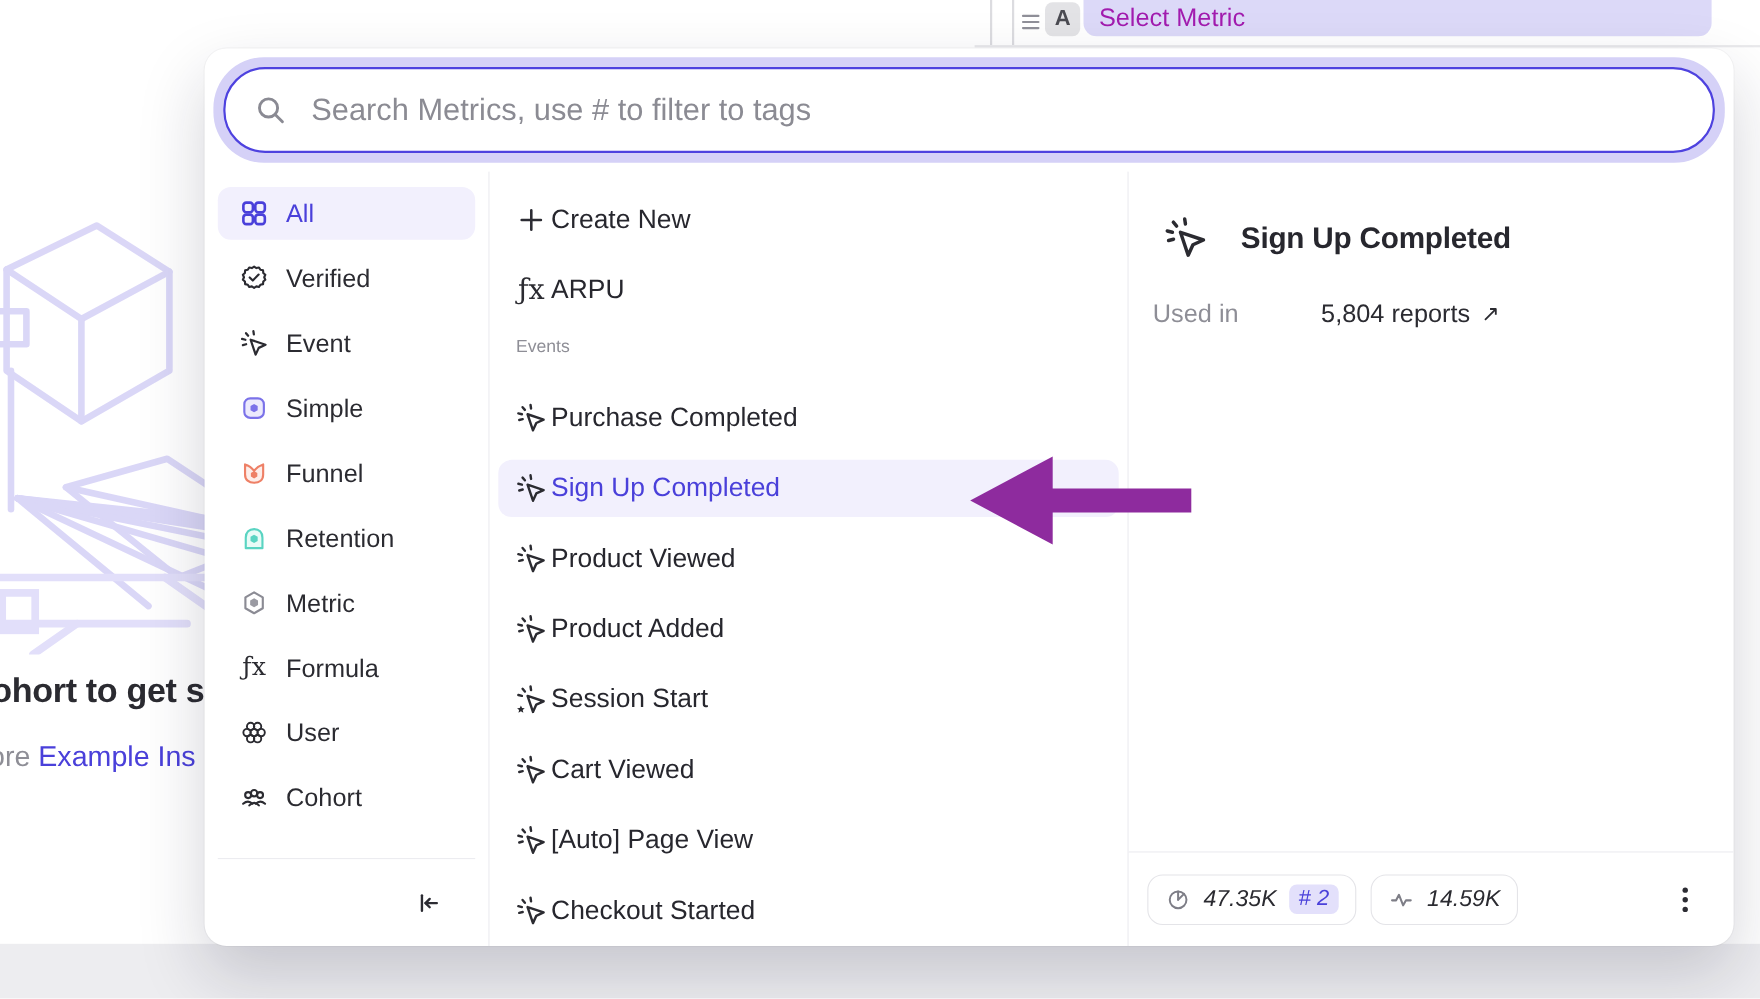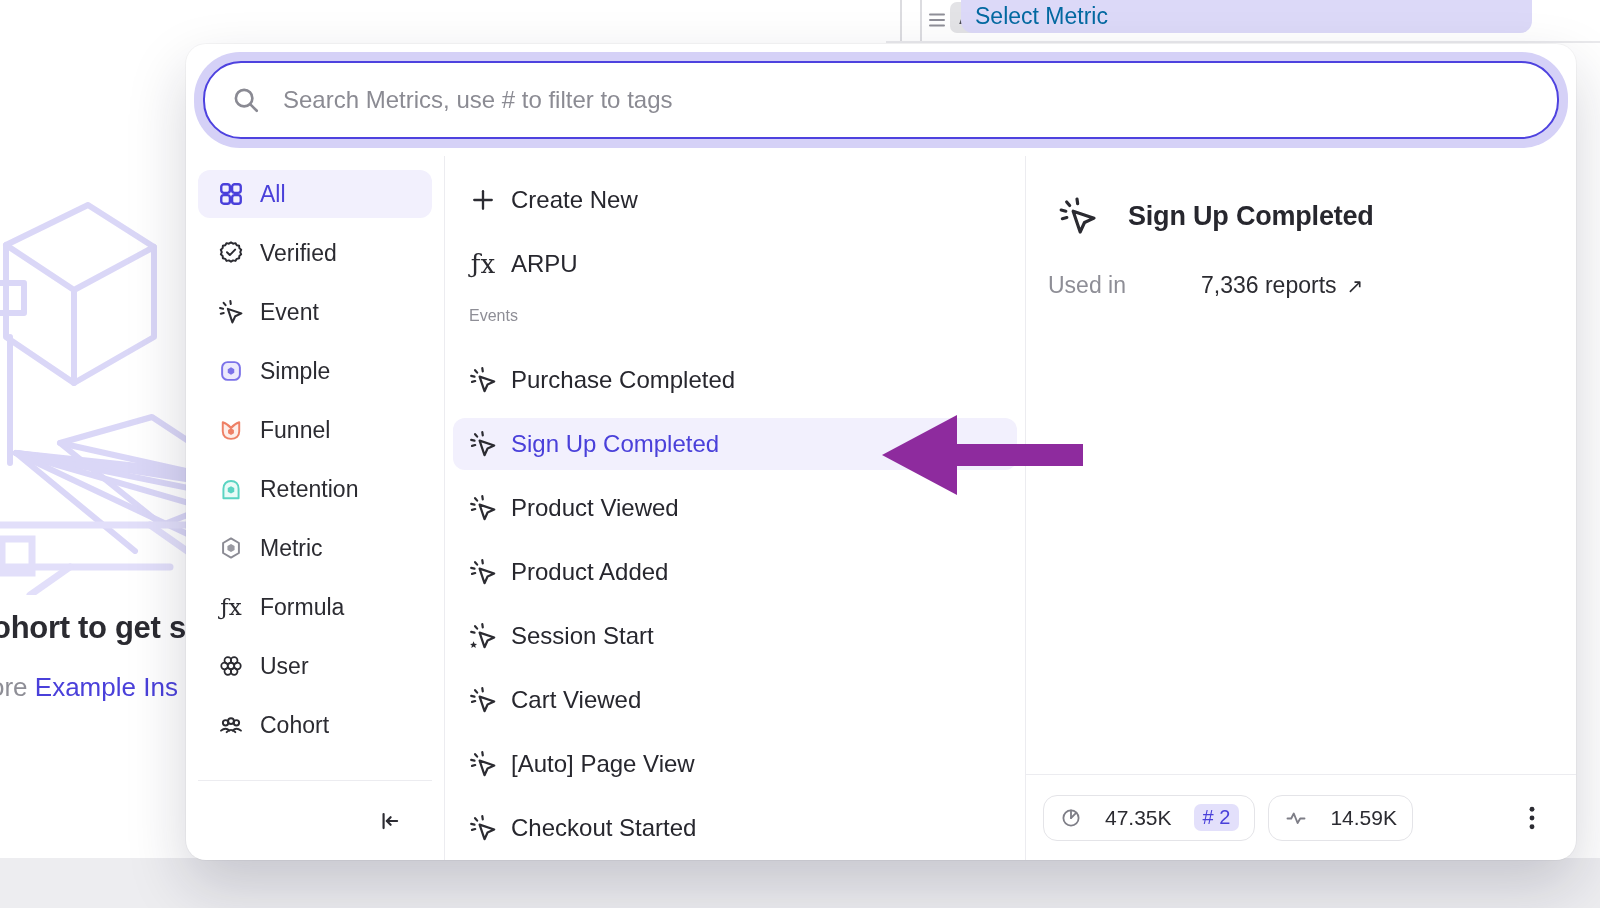--- a/index.html
+++ b/index.html
@@ -13,68 +13,68 @@
   .bg-heading { position:absolute; left:-8px; top:610px; font-size:31px; font-weight:700; color:#2b2b31; letter-spacing:-0.3px; white-space:nowrap; }
   .bg-subline { position:absolute; left:-10px; top:672px; font-size:26px; white-space:nowrap; }
   .bg-subline .gray { color:#8e8e96; }
   .bg-subline .link { color:#4a40da; font-weight:500; cursor:pointer; }
 
   .bg-topbar-vline { position:absolute; top:0; width:2px; height:41px; background:#dcdce0; }
   .bg-topbar-border { position:absolute; left:886px; top:41px; width:714px; height:2px; background:#e9e9ec; }
   .bg-hamburger { position:absolute; left:926px; top:9px; }
   .bg-a-badge { position:absolute; left:950px; top:2px; width:32px; height:31px; background:#e3e3e6; border-radius:7px;
                 display:flex; align-items:center; justify-content:center; font-size:20px; font-weight:700; color:#4b4b52; }
-  .bg-select-metric { position:absolute; left:961px; top:0; width:571px; height:33px; background:#dcd9f8;
+  .bg-select-metric { position:absolute; left:985px; top:0; width:571px; height:33px; background:#dcd9f8;
                 border-radius:0 0 12px 12px; display:flex; align-items:center; padding-left:14px;
-                font-size:23px; font-weight:500; color:#0369a1; cursor:pointer; }
+                font-size:23px; font-weight:500; color:#a21caf; cursor:pointer; }
 
   
   .dialog { position:absolute; left:186px; top:44px; width:1390px; height:816px; background:#ffffff;
             border-radius:20px; box-shadow:0 26px 60px rgba(24,24,48,0.18), 0 0 0 1px rgba(0,0,0,0.03);
             display:flex; flex-direction:column; overflow:hidden; }
 
   .search-ring { margin:8px; height:96px; background:#d5d1f7; border-radius:46px; padding:9px; flex:0 0 auto; }
   .search-box { position:relative; width:100%; height:100%; }
   .search-box input { width:100%; height:100%; border-radius:38px; border:2.5px solid #4e42df; outline:none;
-            padding:0 30px 0 78px; font-size:24px; color:#2b2b31; font-family:"Liberation Sans", sans-serif; background:#ffffff; }
+            padding:0 30px 0 78px; font-size:28px; color:#2b2b31; font-family:"Liberation Sans", sans-serif; background:#ffffff; }
   .search-box input::placeholder { color:#8b8b93; opacity:1; }
   .search-icon { position:absolute; left:28px; top:50%; transform:translateY(-50%); width:30px; height:30px; }
 
   .body { flex:1; display:flex; min-height:0; }
 
   
   .sidebar { width:259px; border-right:1.5px solid #ececf0; display:flex; flex-direction:column; padding:14px 12px 0 12px; }
   .side-item { height:48px; border-radius:12px; display:flex; align-items:center; gap:16px; padding:0 20px;
                margin-bottom:11px; font-size:23px; font-weight:500; color:#2b2b31; cursor:pointer; }
   .side-item.selected { background:#f2f0fd; color:#4a40da; }
   .side-item .ic { width:26px; height:26px; flex:0 0 auto; }
   .side-footer { margin-top:auto; border-top:1.5px solid #ececf0; height:80px; display:flex; align-items:center; justify-content:flex-end; padding-right:26px; }
   .collapse-btn { width:34px; height:34px; background:none; border:none; cursor:pointer; display:flex; align-items:center; justify-content:center; }
 
   
   .list { width:580px; padding:18px 0 0 0; }
-  .row { height:52px; margin:0 8px 12px 8px; border-radius:12px; display:flex; align-items:center; gap:14px;
+  .row { height:52px; margin:0 8px 12px 8px; border-radius:12px; display:flex; align-items:center; gap:4px;
          padding:0 16px; font-size:24px; font-weight:500; color:#27272e; cursor:pointer; }
   .row .ic { width:28px; height:28px; flex:0 0 auto; }
   .row.selected { background:#f2f0fd; color:#4a40da; }
   .section-header { height:28px; margin:6px 0 24px 24px; font-size:16px; color:#8e8e96; display:flex; align-items:center; }
   .fx { font-family:"DejaVu Serif", serif; font-size:26px; color:#2b2b31; width:28px; text-align:center; }
 
   
   .detail { flex:1; border-left:1.5px solid #ececf0; display:flex; flex-direction:column; }
   .detail-title-row { display:flex; align-items:center; gap:30px; padding:40px 20px 0 32px; }
   .detail-title-row .big-ic { width:40px; height:40px; flex:0 0 auto; }
   .detail-title { font-size:27px; font-weight:700; color:#27272e; letter-spacing:-0.2px; }
   .usedin-row { display:flex; align-items:center; margin-top:36px; padding-left:22px; font-size:23px; }
   .usedin-label { color:#8e8e96; width:153px; }
   .reports-link { color:#2b2b31; cursor:pointer; display:flex; align-items:center; gap:10px; }
   .ext-arrow { font-size:20px; color:#2b2b31; }
   .detail-footer { margin-top:auto; border-top:1.5px solid #ececf0; height:86px; display:flex; align-items:center; padding:0 26px 0 17px; gap:13px; }
-  .pill { height:46px; border:1.5px solid #e4e4e8; border-radius:14px; display:flex; align-items:center; gap:22px;
-          padding:0 15px; font-size:21px; font-weight:500; color:#2b2b31; background:#fff; cursor:pointer; }
+  .pill { height:46px; border:1.5px solid #e4e4e8; border-radius:14px; display:flex; align-items:center; gap:11px;
+          padding:0 15px; font-size:21px; font-weight:500; color:#2b2b31; background:#fff; cursor:pointer;font-style:italic; }
   .pill .ic { width:24px; height:24px; }
   .tag-badge { background:#e3e0fb; color:#4a40da; border-radius:7px; padding:2px 9px; font-size:20px; }
   .kebab-btn { margin-left:auto; width:36px; height:36px; border:none; background:none; cursor:pointer; display:flex; align-items:center; justify-content:center; }
 
   
   .annotation-arrow { position:absolute; left:880px; top:413px; pointer-events:none; }
 </style>
 </head>
 <body>
 
@@ -389,21 +389,21 @@
       <div class="detail">
         <div class="detail-title-row">
           <svg class="big-ic" style="color:#2b2b31">
               <use href="#sym-cursor"></use>
             </svg>
           <span class="detail-title">Sign Up Completed</span>
         </div>
         <div class="usedin-row">
           <span class="usedin-label">Used in</span>
           <span class="reports-link">
-            <span>7,336 reports</span>
+            <span>5,804 reports</span>
             <span class="ext-arrow">↗</span>
           </span>
         </div>
         <div class="detail-footer">
           <div class="pill">
             <svg class="ic">
                 <use href="#sym-pie"></use>
               </svg>
             <span>47.35K</span>
             <span class="tag-badge"># 2</span>

